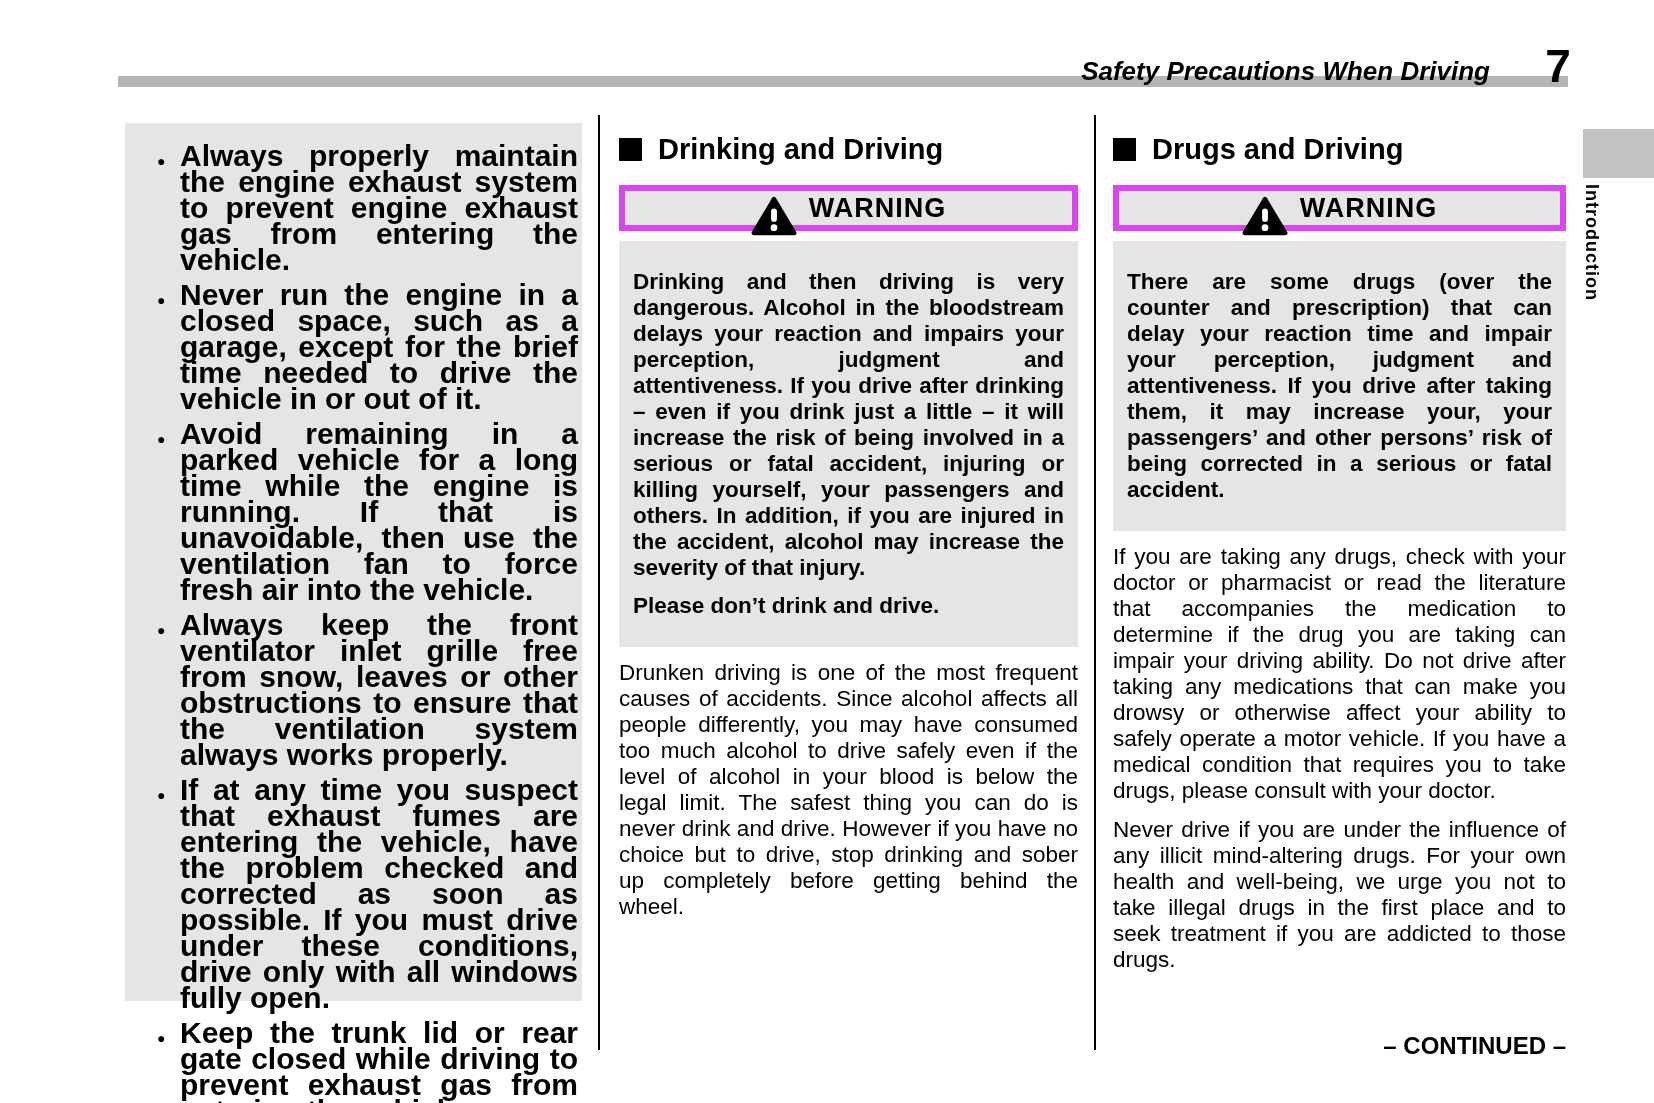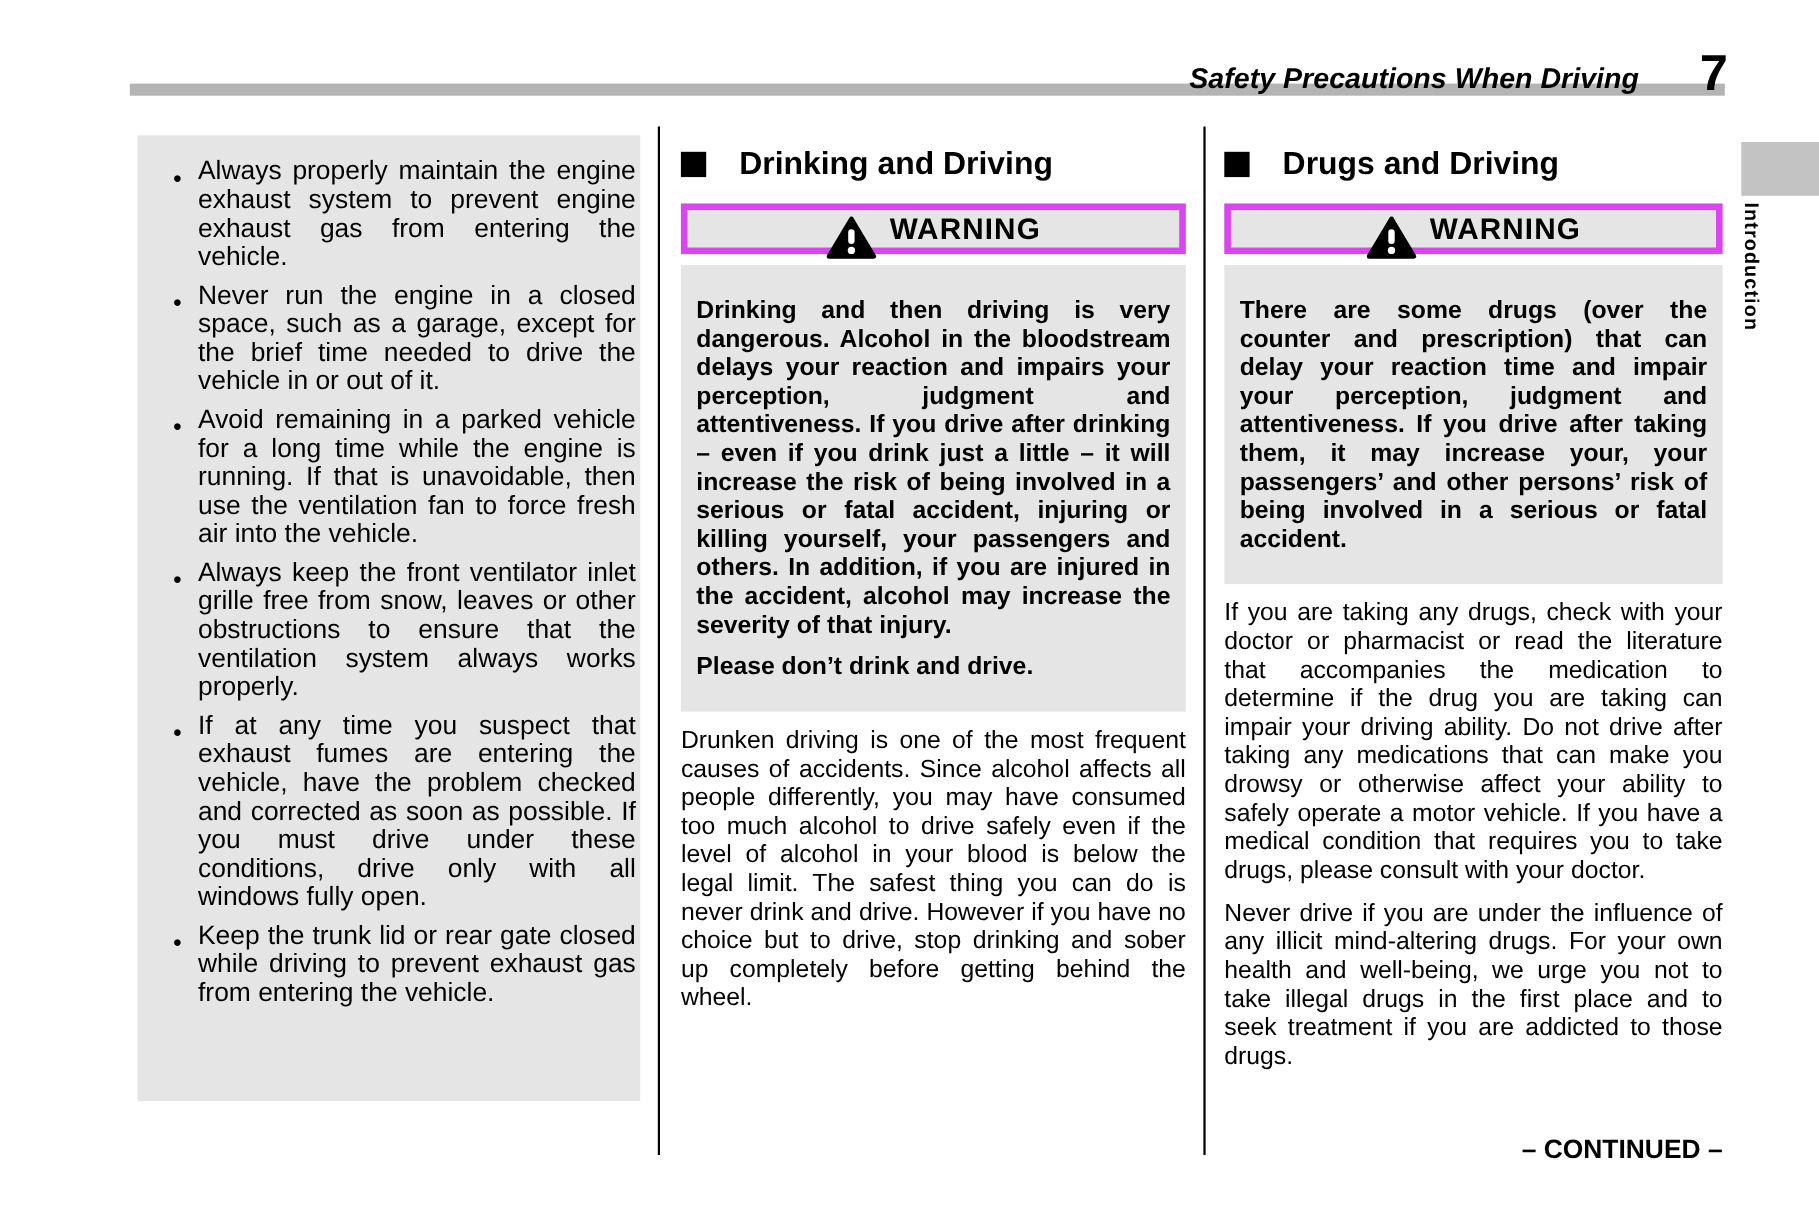--- a/index.html
+++ b/index.html
@@ -33,32 +33,32 @@
   .divider-2 { left:1094px; }
 
   
   .left-panel {
     position:absolute; left:125px; top:123px; width:457px; height:878px;
     background:#e5e5e5; box-sizing:border-box; padding:20px 0 16px 0;
   }
   .left-panel ul { margin:0; padding:0; list-style:none; }
   .left-panel li {
     position:relative; padding-left:55px; padding-right:4px;
-    font-weight:normal; font-size:24px; line-height:26px; text-align:justify;
+    font-weight:bold; font-size:30px; line-height:26px; text-align:justify;
   }
   .left-panel li::before { content:"●"; position:absolute; left:32px; top:5px; font-size:14px; }
   .left-panel li + li { margin-top:9px; }
 
   
   .col { position:absolute; top:115px; }
   .col-mid { left:619px; width:459px; }
   .col-right { left:1113px; width:453px; }
 
   .section-heading {
-    display:flex; align-items:center; gap:30px; margin-top:16px; height:36px;
+    display:flex; align-items:center; gap:16px; margin-top:16px; height:36px;
     font-weight:bold; font-size:29px; white-space:nowrap;
   }
   .heading-square { width:23px; height:23px; background:#000; flex:0 0 auto; }
 
   .warning-box {
     margin-top:18px; height:46px; box-sizing:border-box;
     border:6px solid #d946ef; background:#e5e5e5;
     display:flex; align-items:center; justify-content:center; gap:12px;
   }
   .warning-icon { width:46px; height:40px; position:relative; top:8px; flex:0 0 auto; }
@@ -128,21 +128,21 @@
     </div>
     <div class="warning-box">
       <svg class="warning-icon" viewBox="0 0 110 96" xmlns="http://www.w3.org/2000/svg">
         <path d="M55 7 L104 89 L6 89 Z" fill="#000" stroke="#000" stroke-width="10" stroke-linejoin="round"></path>
         <rect x="48" y="30" width="14" height="32" rx="7" fill="#fff"></rect>
         <circle cx="55" cy="76" r="8" fill="#fff"></circle>
       </svg>
       <span class="warning-label">WARNING</span>
     </div>
     <div class="warning-body-box">
-      <p>There are some drugs (over the counter and prescription) that can delay your reaction time and impair your perception, judgment and attentiveness. If you drive after taking them, it may increase your, your passengers’ and other persons’ risk of being involved in a serious or fatal accident.</p>
+      <p>There are some drugs (over the counter and prescription) that can delay your reaction time and impair your perception, judgment and attentiveness. If you drive after taking them, it may increase your, your passengers’ and other persons’ risk of being corrected in a serious or fatal accident.</p>
     </div>
     <div class="body-text">If you are taking any drugs, check with your doctor or pharmacist or read the literature that accompanies the medication to determine if the drug you are taking can impair your driving ability. Do not drive after taking any medications that can make you drowsy or otherwise affect your ability to safely operate a motor vehicle. If you have a medical condition that requires you to take drugs, please consult with your doctor.</div>
     <div class="body-text">Never drive if you are under the influence of any illicit mind-altering drugs. For your own health and well-being, we urge you not to take illegal drugs in the first place and to seek treatment if you are addicted to those drugs.</div>
   </div>
 
   <div class="continued">– CONTINUED –</div>
 
 </div>
 
 </body></html>

